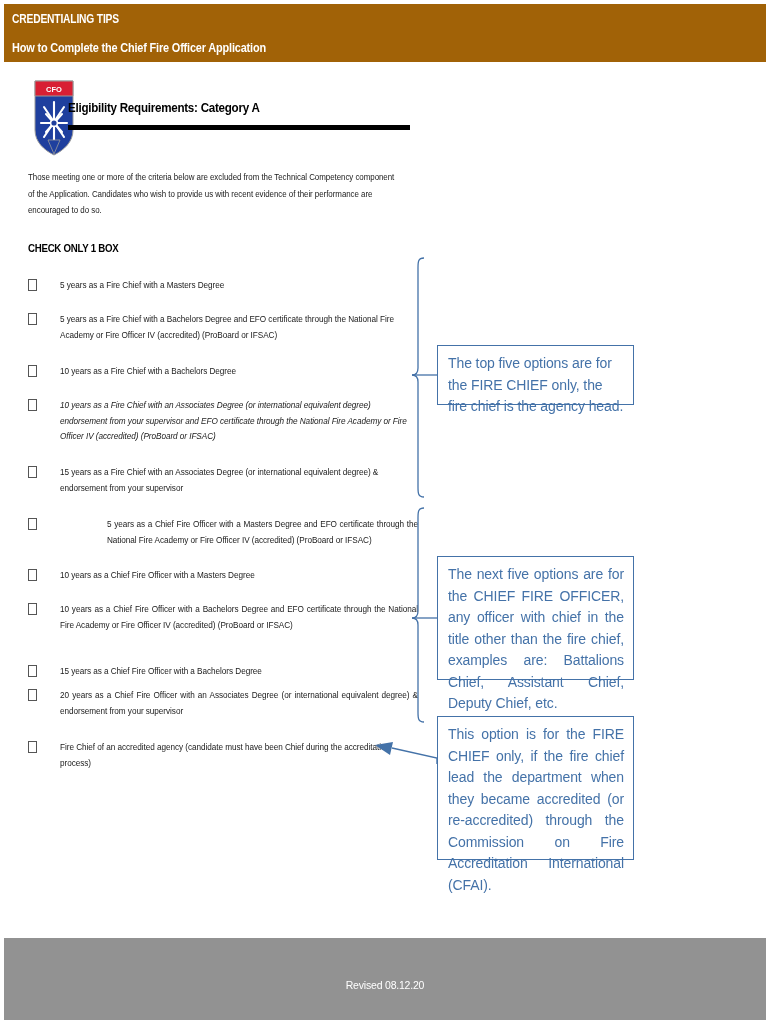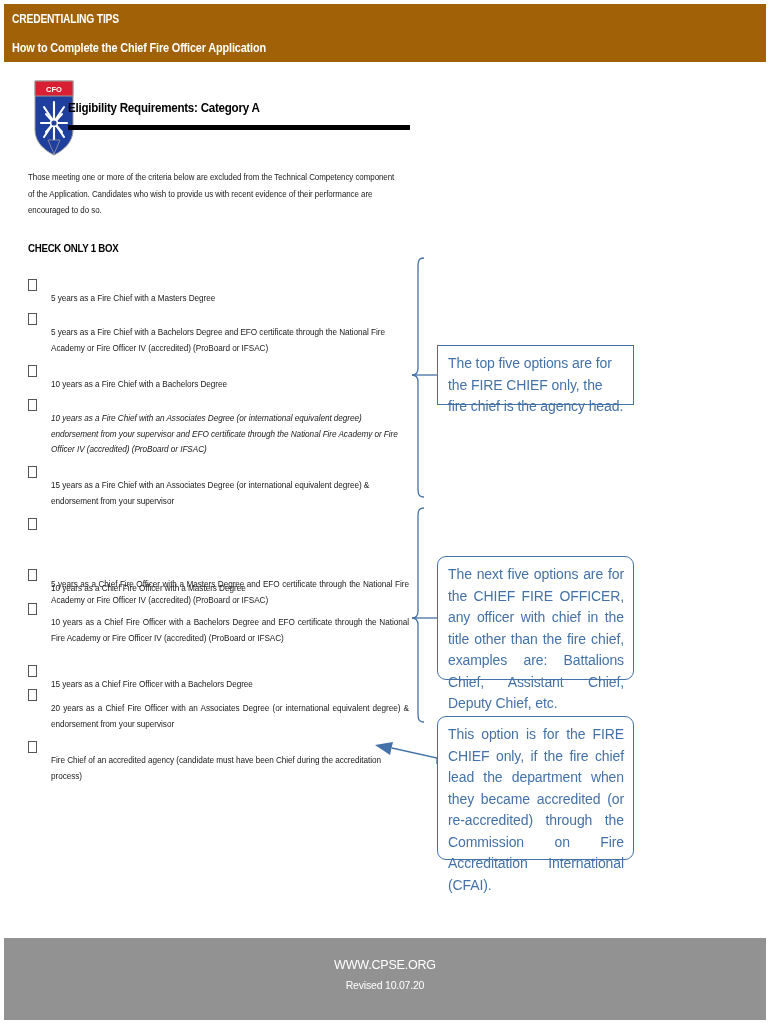--- a/index.html
+++ b/index.html
@@ -110,21 +110,20 @@
     white-space: nowrap;
   }
 
   
   .option-row {
     position: absolute;
     left: 28px;
     width: 390px;
     display: flex;
     align-items: flex-start;
-    flex-direction: column;
   }
   .cbx {
     width: 9px;
     height: 12px;
     border: 1px solid #555555;
     background: #ffffff;
     box-sizing: border-box;
     flex: 0 0 auto;
     margin-top: 1px;
   }
@@ -146,21 +145,21 @@
     position: absolute;
     border: 1.5px solid #4472A8;
     background: #ffffff;
     box-sizing: border-box;
     color: #4472A8;
     font-size: 14px;
     line-height: 21.5px;
     padding: 7px 9px 7px 10px;
     letter-spacing: -0.1px;
   }
-  .callout.just { text-align: justify; text-justify: inter-word; border-radius: 9px; }
+  .callout.just { text-align: justify; text-justify: inter-word; }
 
   
   .connectors {
     position: absolute;
     left: 0; top: 0;
     width: 770px; height: 1024px;
     pointer-events: none;
   }
 
   
@@ -293,15 +292,14 @@
     <path d="M412,618 L437,618"></path>
   </g>
 
   <g>
     <path d="M437,764 L437,758 L392,748" fill="none" stroke="#4472A8" stroke-width="1.4"></path>
     <path d="M375,745 L393,742 L390,755 Z" fill="#4472A8"></path>
   </g>
 </svg>
 
 <div class="footer-band">
-  <div class="f1">WWW.CPSE.ORG</div>
-  <div class="f2">Revised 10.07.20</div>
+  <div class="f2">Revised 08.12.20</div>
 </div>
 
 </body></html>

